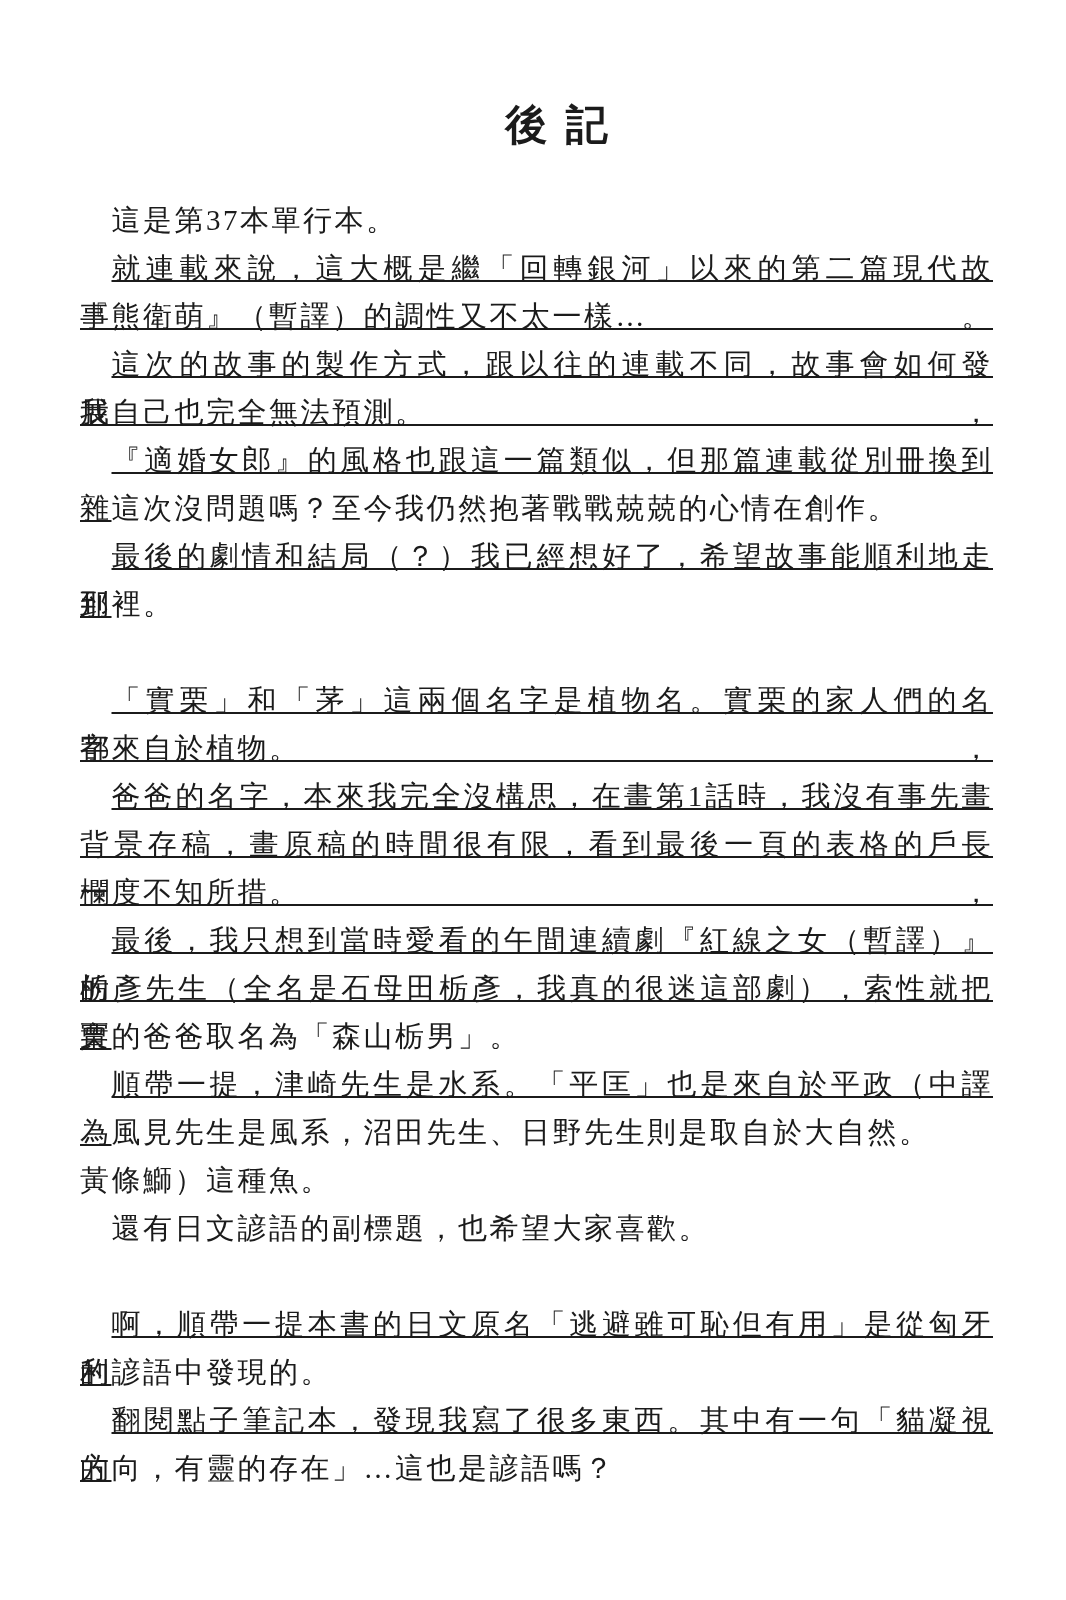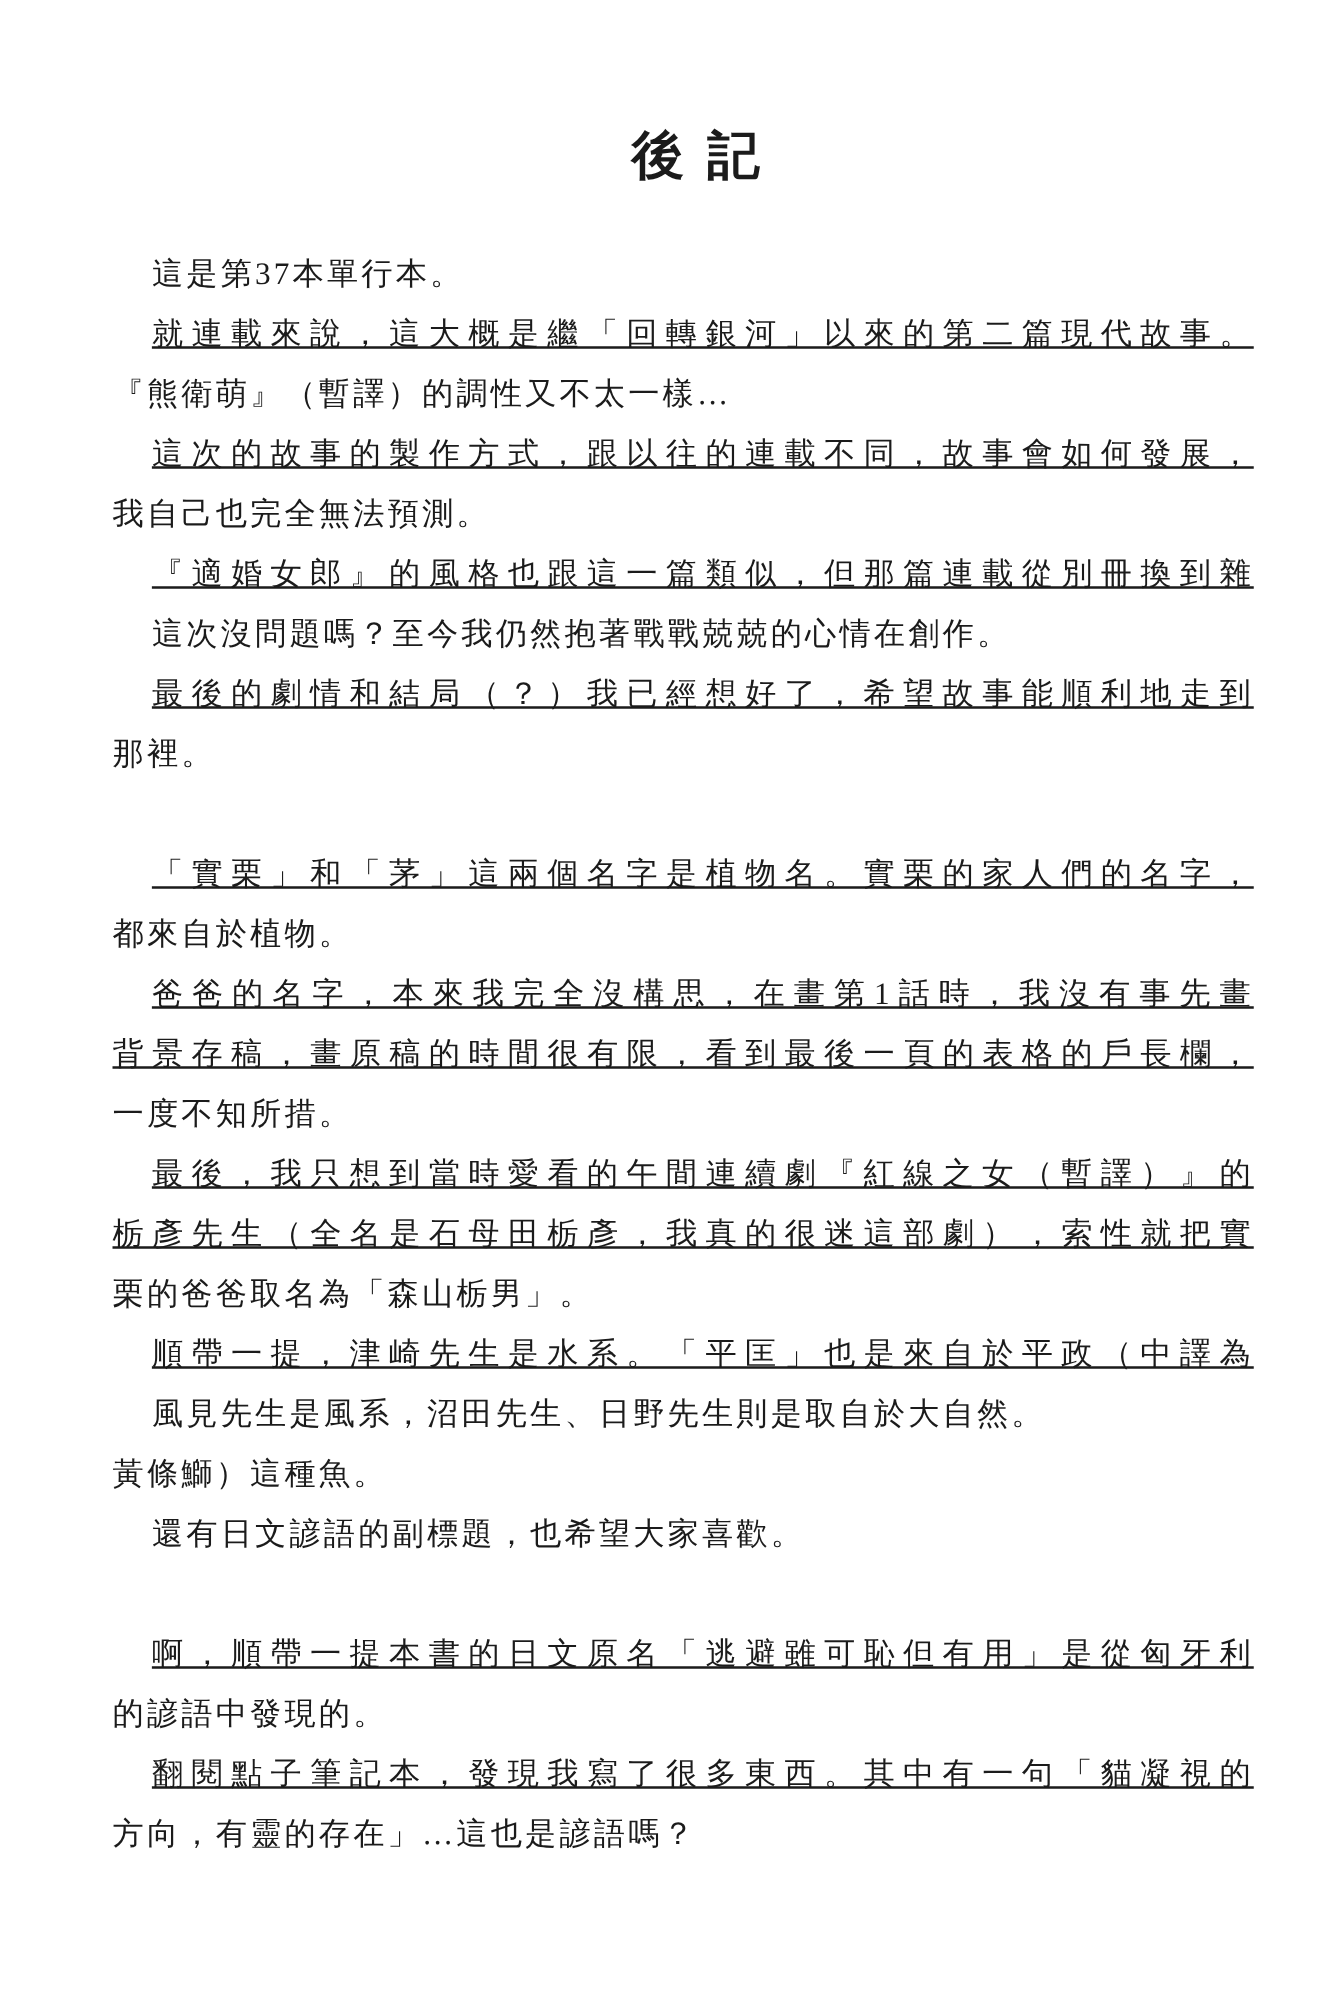--- a/index.html
+++ b/index.html
@@ -25,23 +25,23 @@
     text-align: center;
     font-size: 42px;
     line-height: 1.15;
     font-weight: 600;
     letter-spacing: 4px;
     white-space: pre;
   }
   .text-block {
     position: absolute;
     top: 196px;
-    left: 90px;
+    left: 80px;
     width: 913px;
-    font-size: 25px;
+    font-size: 29px;
     line-height: 48px;
     letter-spacing: 2.5px;
   }
   .line {
     height: 48px;
     text-align: left;
   }
   .line.indent {
     text-indent: 31.5px;
   }

